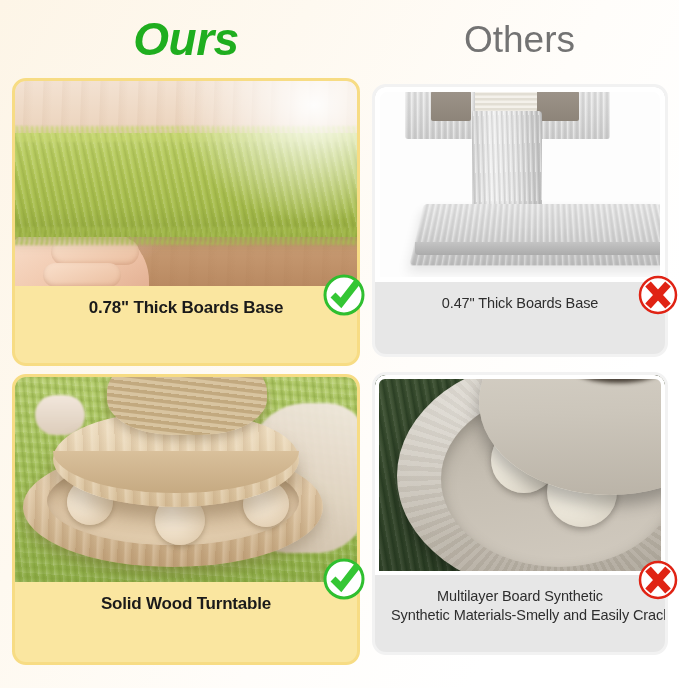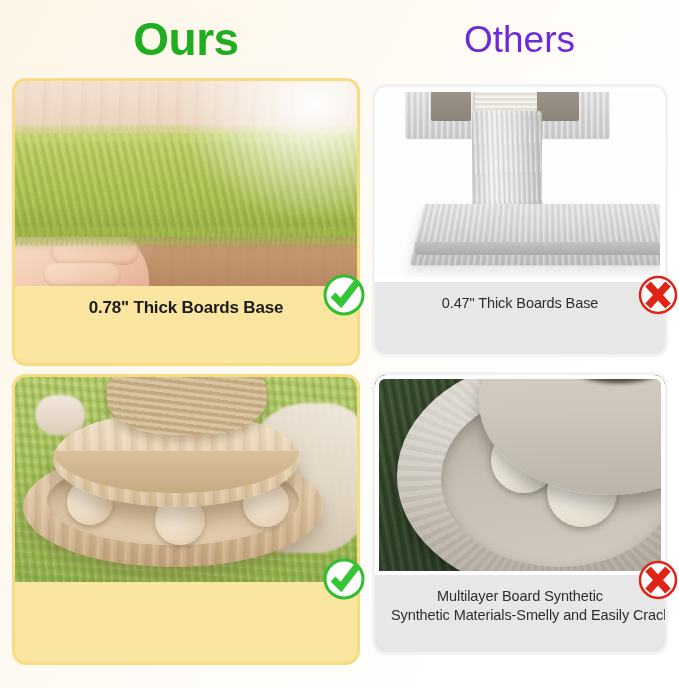--- a/index.html
+++ b/index.html
@@ -32,25 +32,26 @@
   }
   .hdr-ours { left: 12px; width: 348px; }
   .hdr-others { left: 372px; width: 295px; }
 
   .title-ours {
     font-size: 46px;
     font-weight: bold;
     color: #1FAE1F;
     letter-spacing: -0.5px;
     line-height: 1;
+    font-style: italic;
   }
   .title-others {
     font-size: 37px;
     font-weight: normal;
-    color: #6d28d9;
+    color: #737373;
     letter-spacing: 0px;
     line-height: 1;
   }
 
   
   .card {
     position: absolute;
     box-sizing: border-box;
     overflow: hidden;
   }
@@ -468,20 +469,21 @@
     <div class="bl-tray"></div>
     <div class="bl-tray-inner"></div>
     <div class="bl-ball" style="left:52px; top:102px; width:46px; height:46px;"></div>
     <div class="bl-ball" style="left:140px; top:118px; width:50px; height:50px;"></div>
     <div class="bl-ball" style="left:228px; top:104px; width:46px; height:46px;"></div>
     <div class="bl-disc"></div>
     <div class="bl-disc-edge"></div>
     <div class="bl-rope"></div>
   </div>
   <div class="caption caption-ours">
+    <span class="cap-line">Solid Wood Turntable</span>
   </div>
 </div>
 
 <div class="card card-others" id="card-br">
   <div class="photo">
     <div class="br-turf"></div>
     <div class="br-tray">
       <div class="br-tray-grain"></div>
     </div>
     <div class="br-channel"></div>

